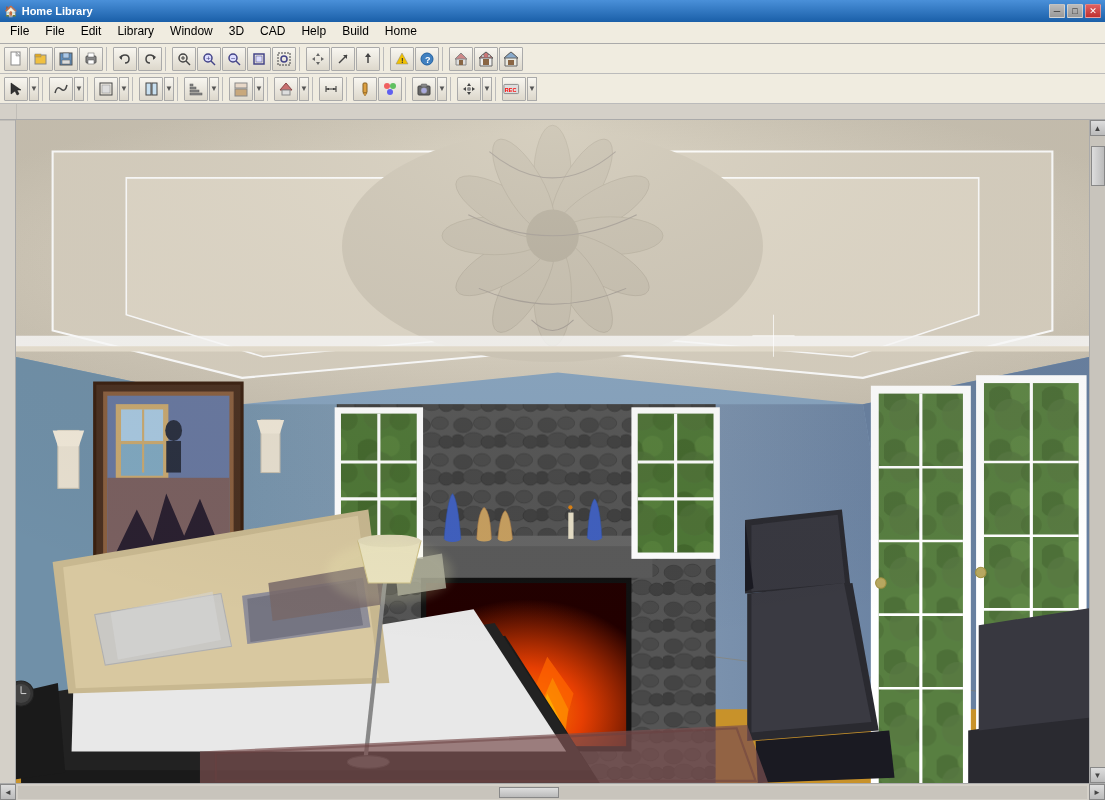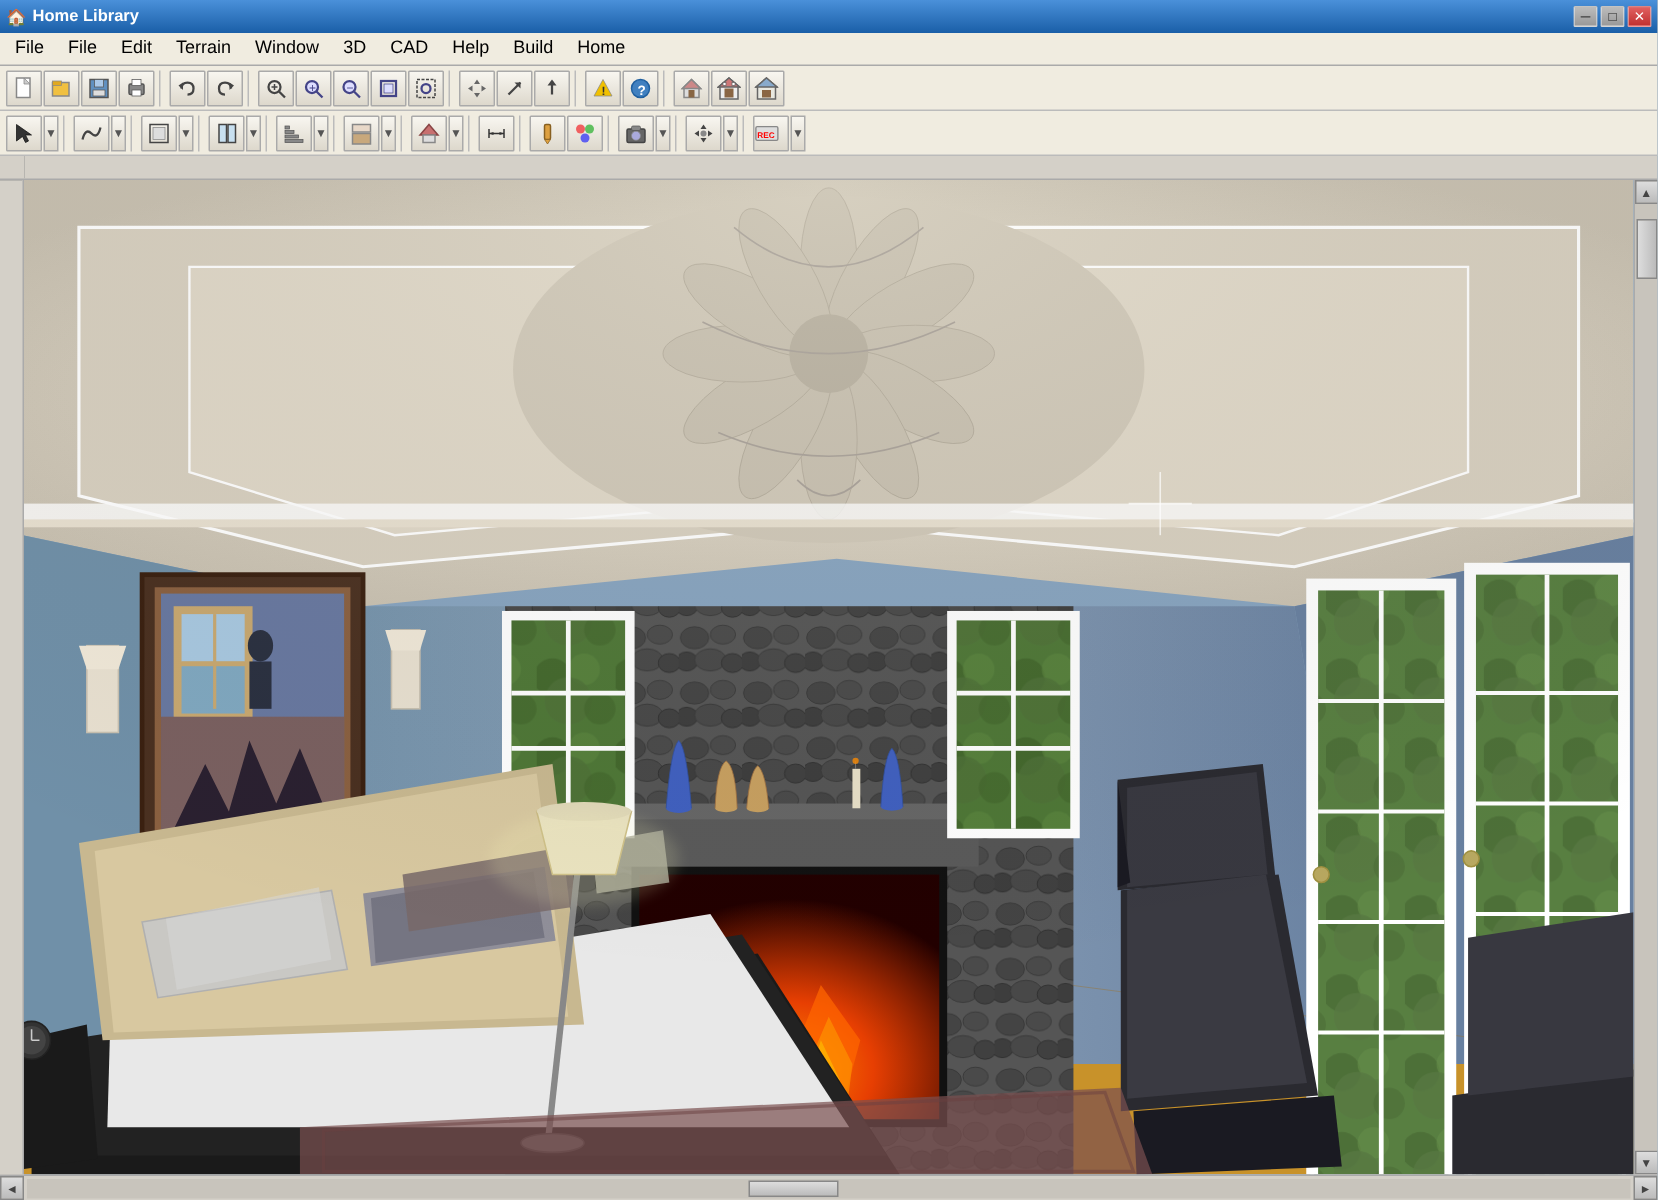--- a/index.html
+++ b/index.html
@@ -143,21 +143,21 @@
     <div class="title-btn">─</div>
     <div class="title-btn">□</div>
     <div class="title-btn close">✕</div>
   </div>
 </div>
 
 <div id="menu-bar">
   <div class="menu-item">File</div>
   <div class="menu-item">File</div>
   <div class="menu-item">Edit</div>
-  <div class="menu-item">Terrain</div>
+  <div class="menu-item">Library</div>
   <div class="menu-item">Window</div>
   <div class="menu-item">3D</div>
   <div class="menu-item">CAD</div>
   <div class="menu-item">Help</div>
   <div class="menu-item">Build</div>
   <div class="menu-item">Home</div>
 </div>
 
 <div id="toolbar-1">
 

